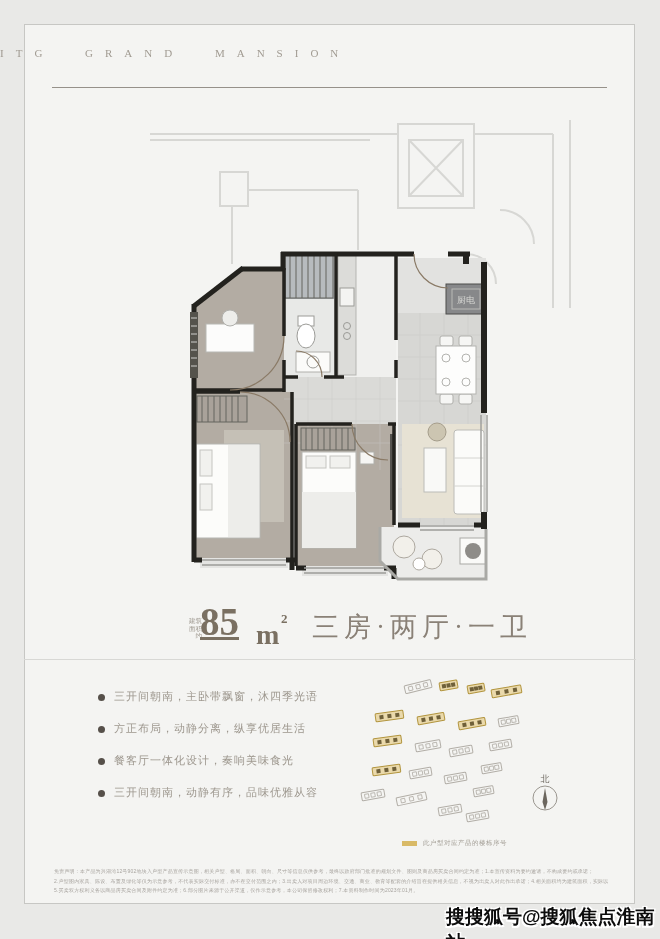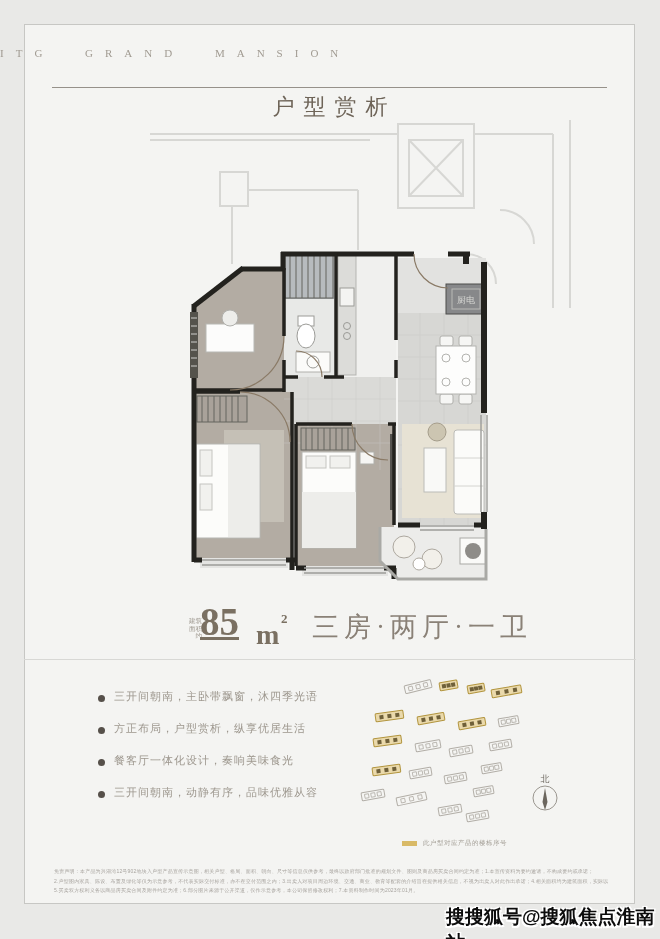--- a/index.html
+++ b/index.html
@@ -20,41 +20,40 @@
   .area-value{position:absolute;left:200px;top:597px;font-size:39px;line-height:50px;font-weight:700;
          color:#7a7062;font-family:"Liberation Serif","DejaVu Serif",serif;text-decoration:underline;}
   .area-unit{position:absolute;left:256px;top:619px;font-size:28px;font-weight:700;color:#7a7062;
          font-family:"Liberation Serif","DejaVu Serif",serif;}
   .area-sup{position:absolute;left:281px;top:611px;font-size:13px;font-weight:700;color:#7a7062;
          font-family:"Liberation Serif","DejaVu Serif",serif;}
   .area-layout{position:absolute;left:312px;top:609px;font-size:27px;color:#8a8177;letter-spacing:5px;
          font-weight:500;font-family:"Liberation Serif","DejaVu Serif",serif;}
   .divider{position:absolute;left:24px;top:659px;width:612px;height:1px;background:#d8d8d5;}
   .features{position:absolute;left:98px;top:690px;list-style:none;margin:0;padding:0;}
-  .features li{display:flex;align-items:flex-end;margin-bottom:20px;}
+  .features li{display:flex;align-items:center;margin-bottom:20px;}
   .features .dot{width:7px;height:7px;border-radius:50%;background:#56504a;margin-right:9px;margin-top:2.5px;flex:0 0 auto;}
   .features .ftxt{font-size:11px;color:#9d978e;letter-spacing:1px;line-height:12px;}
   .legend{position:absolute;left:402px;top:839px;display:flex;align-items:center;}
   .legend .swatch{width:15px;height:5px;background:#d9ba67;}
   .legend .ltxt{font-size:6.5px;color:#a5a098;margin-left:6px;letter-spacing:0.5px;}
   .fineprint{position:absolute;left:54px;top:867px;width:554px;}
   .fineprint div{font-size:5px;line-height:9.5px;color:#a8a49f;white-space:nowrap;overflow:hidden;letter-spacing:0.2px;}
   .watermark{position:absolute;left:446px;top:904px;font-size:19px;font-weight:bold;color:#0c0c0c;
          letter-spacing:0px;
          text-shadow:-1.5px -1.5px 0 #fff,1.5px -1.5px 0 #fff,-1.5px 1.5px 0 #fff,1.5px 1.5px 0 #fff,0 2px 1px #fff;}
 </style>
 </head>
 <body>
 
 <div id="page">
   <div class="card"></div>
 
   <div class="brand">ITG GRAND MANSION</div>
   <div class="toprule"></div>
-  <div class="pagetitle">户型赏析</div>
 
   <svg viewBox="80 110 500 488" style="left:80px;top:110px;width:500px;height:488px">
 
     <g stroke="#d7d7d4" stroke-width="2" fill="none">
       <path d="M150,134 H398"></path>
       <path d="M150,140 H370"></path>
       <rect x="398" y="124" width="76" height="84"></rect>
       <rect x="409" y="140" width="54" height="56"></rect>
       <path d="M409,140 L463,196 M463,140 L409,196"></path>
       <path d="M474,134 H553 M553,134 V308 M570,120 V308"></path>
@@ -225,21 +224,21 @@
   <div class="area-layout">三房·两厅·一卫</div>
   <div class="divider"></div>
 
   <ul class="features">
     <li>
         <span class="dot"></span>
         <span class="ftxt">三开间朝南，主卧带飘窗，沐四季光语</span>
       </li>
     <li>
         <span class="dot"></span>
-        <span class="ftxt">方正布局，户型赏析，纵享优居生活</span>
+        <span class="ftxt">方正布局，动静分离，纵享优居生活</span>
       </li>
     <li>
         <span class="dot"></span>
         <span class="ftxt">餐客厅一体化设计，奏响美味食光</span>
       </li>
     <li>
         <span class="dot"></span>
         <span class="ftxt">三开间朝南，动静有序，品味优雅从容</span>
       </li>
   </ul>

